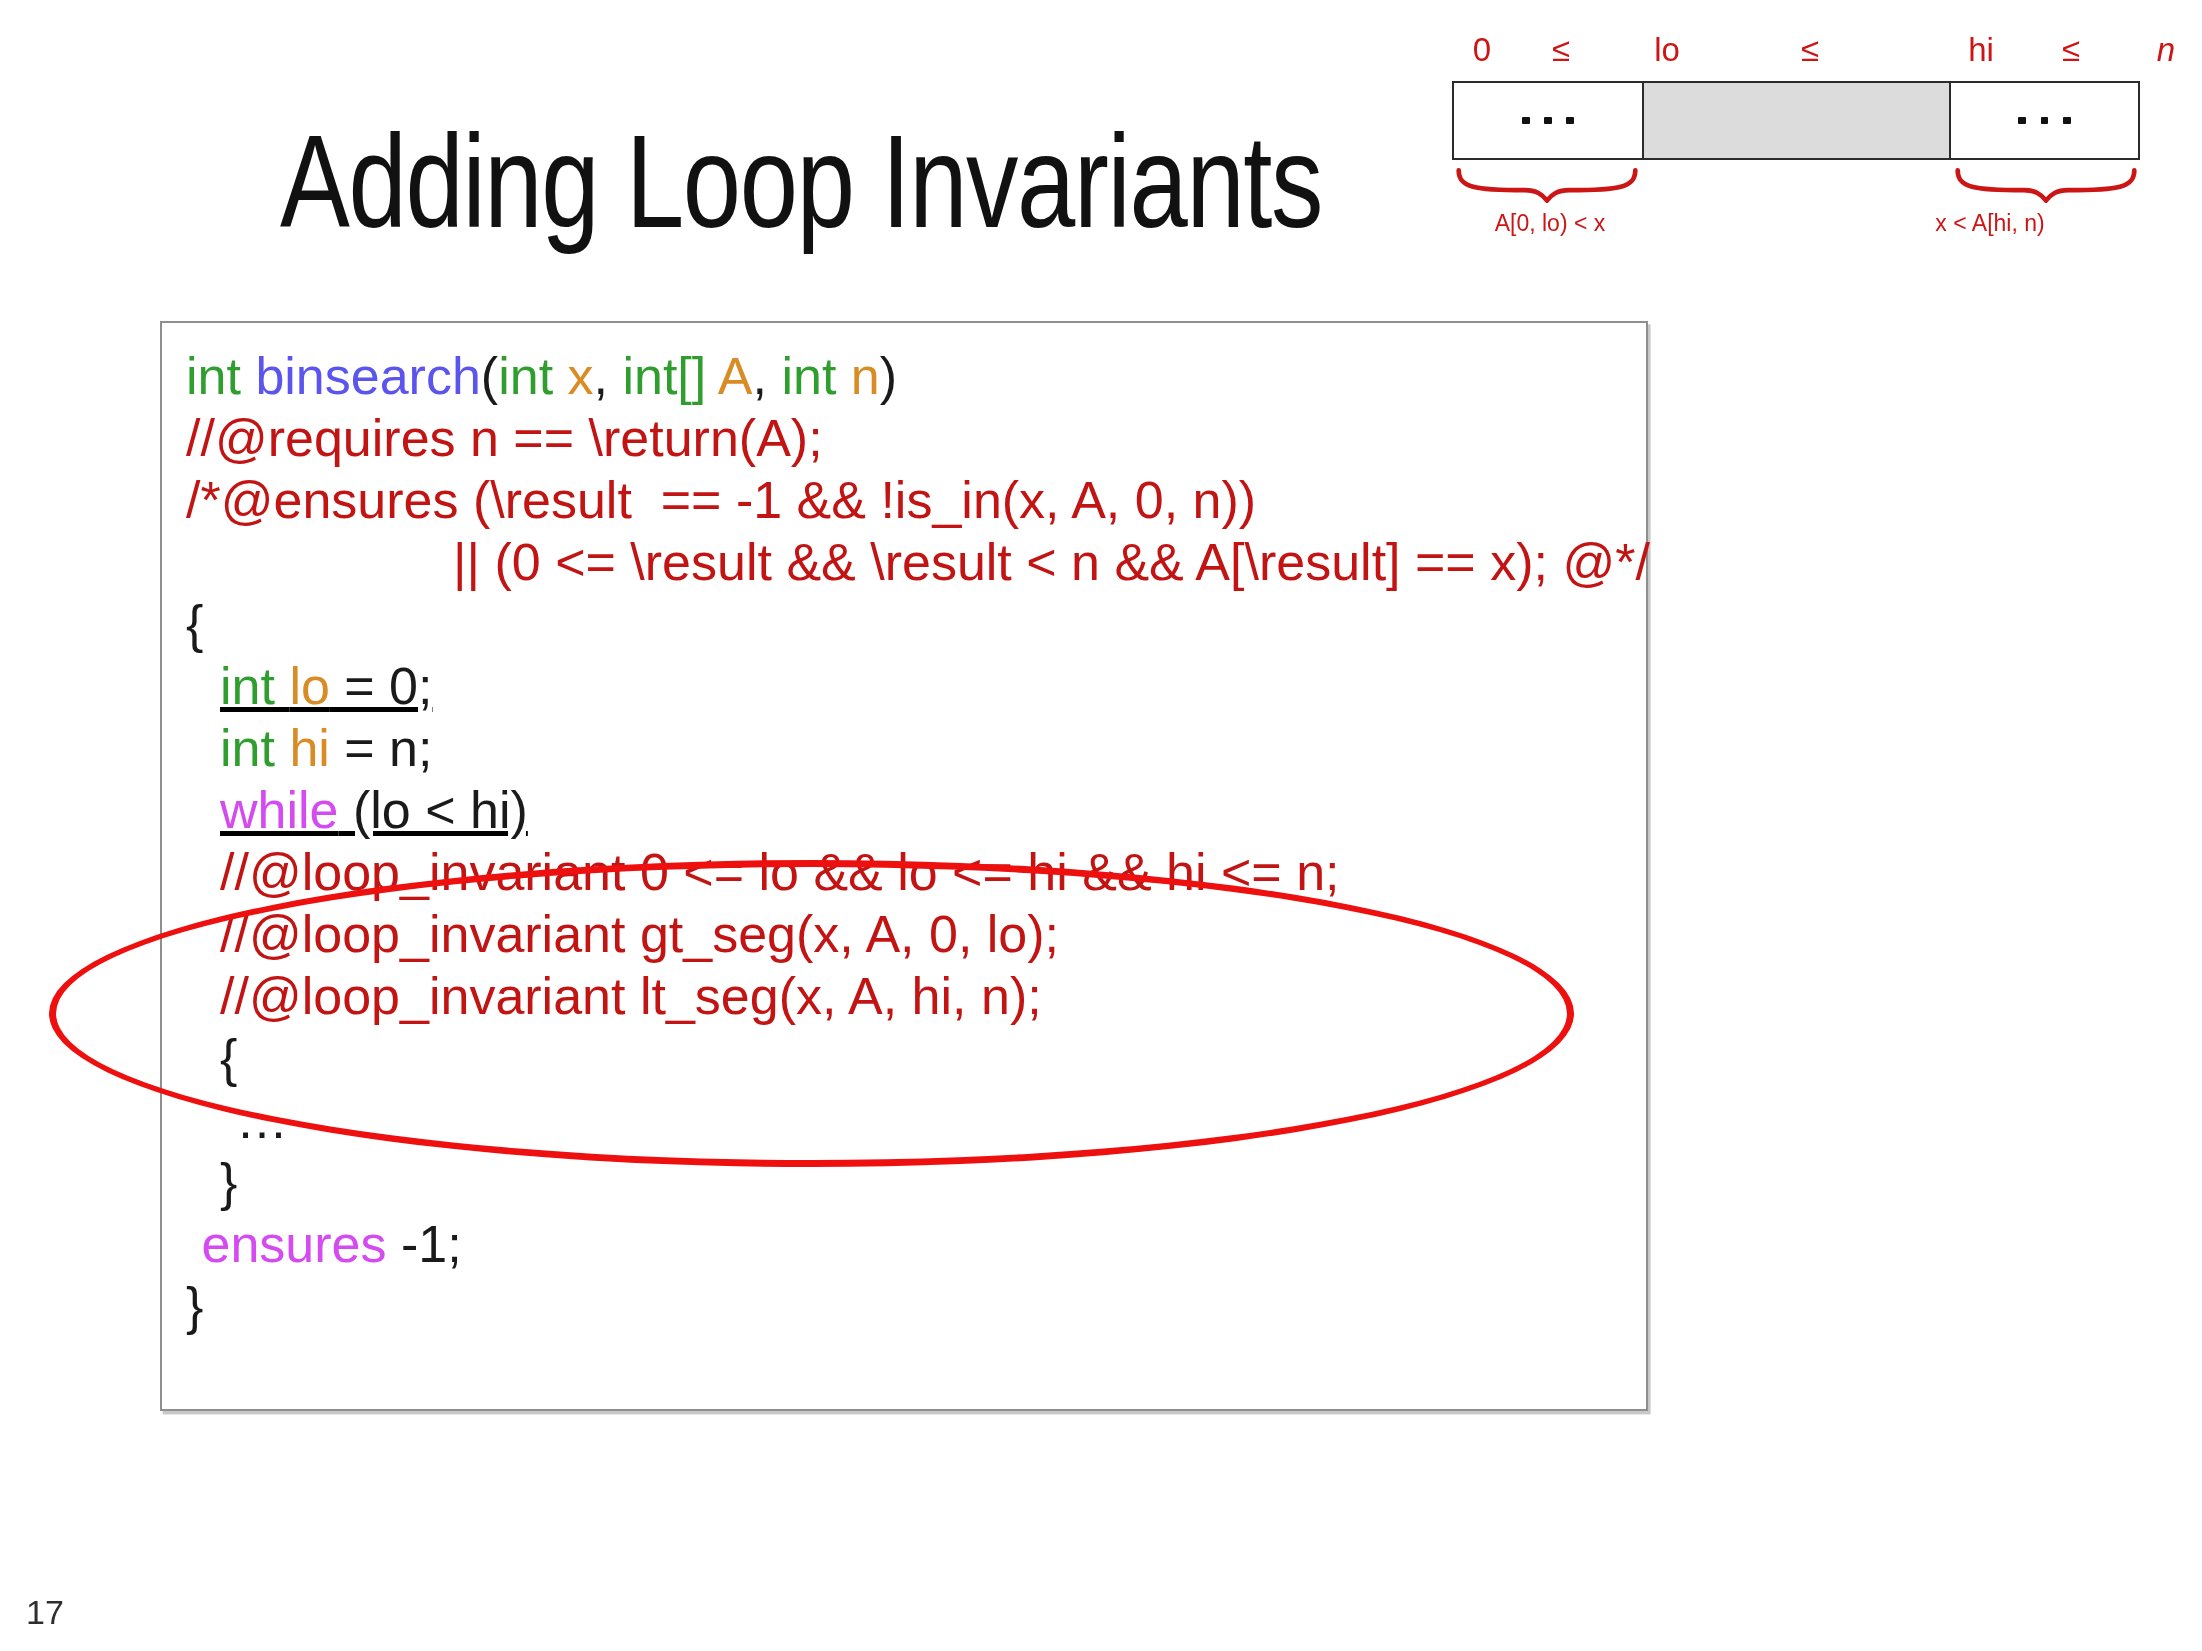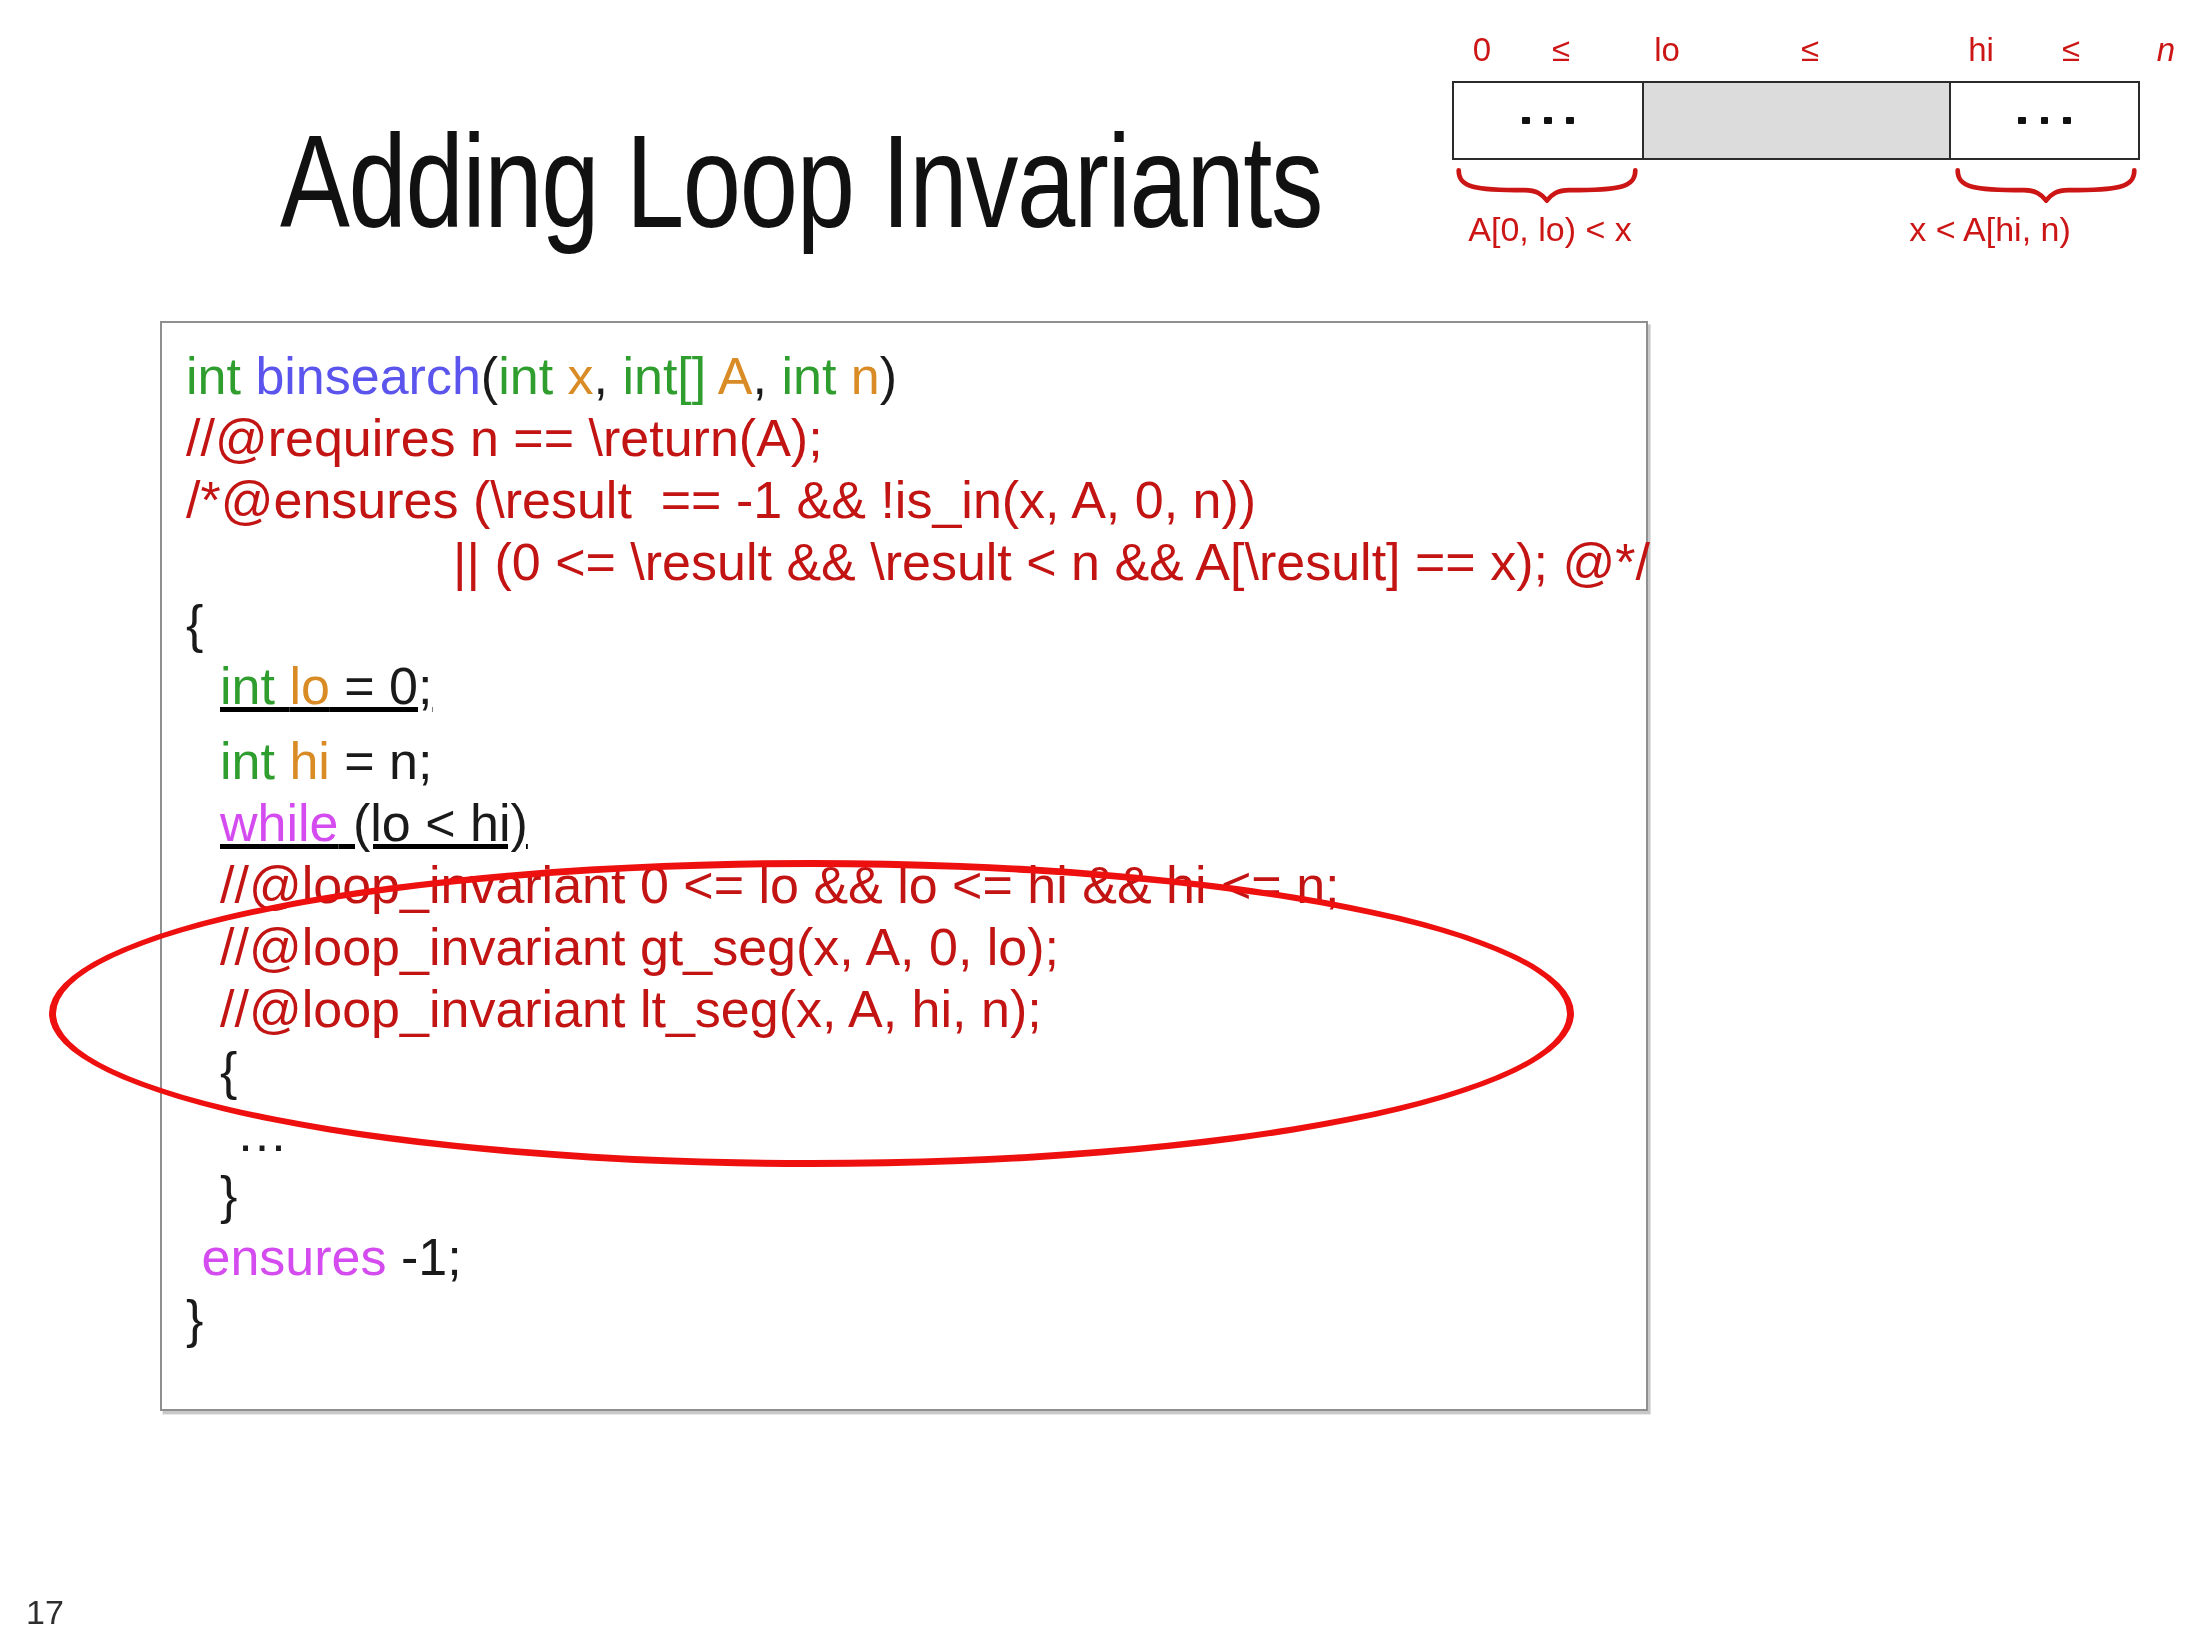--- a/index.html
+++ b/index.html
@@ -37,21 +37,21 @@
   .seg:nth-child(1){width:188px;background:#ffffff;}
   .seg:nth-child(2){width:309px;background:#dcdcdc;border-left:2.6px solid #2b2b2b;border-right:2.6px solid #2b2b2b;}
   .seg:nth-child(3){flex:1;background:#ffffff;}
   .dots{position:absolute;inset:0;display:flex;align-items:center;justify-content:center;gap:14.6px;}
   .dots i{display:block;width:7.7px;height:7.7px;background:#111;border-radius:0.9px;}
 
   .brace{position:absolute;top:167px;width:182px;height:36px;}
   #brace-left{left:1456px;}
   #brace-right{left:1955px;}
 
-  .dcaption{position:absolute;top:210px;font-size:34px;color:#cc1515;transform:translateX(-50%);white-space:nowrap;}
+  .dcaption{position:absolute;top:210px;font-size:23px;color:#cc1515;transform:translateX(-50%);white-space:nowrap;}
   #caption-left{left:1550px;}
   #caption-right{left:1990px;}
 
   
   #code-box{
     position:absolute;left:160px;top:321px;width:1488px;height:1090px;
     box-sizing:border-box;border:2.6px solid #8f8f8f;background:#fff;
     box-shadow:2.6px 3.4px 0 #c8c8c8;
   }
   #code-lines{position:absolute;left:186px;top:345px;}
@@ -112,21 +112,21 @@
   </div>
 
   <div id="code-box"></div>
   <div id="code-lines">
       <div class="code-line" style="padding-left: 0px;"><span style="color: rgb(47, 158, 47);">int </span><span style="color: rgb(91, 85, 238);">binsearch</span><span style="color: rgb(26, 26, 26);">(</span><span style="color: rgb(47, 158, 47);">int </span><span style="color: rgb(217, 140, 38);">x</span><span style="color: rgb(26, 26, 26);">, </span><span style="color: rgb(47, 158, 47);">int[] </span><span style="color: rgb(217, 140, 38);">A</span><span style="color: rgb(26, 26, 26);">, </span><span style="color: rgb(47, 158, 47);">int </span><span style="color: rgb(217, 140, 38);">n</span><span style="color: rgb(26, 26, 26);">)</span></div>
       <div class="code-line" style="padding-left: 0px;"><span style="color: rgb(195, 20, 20);">//@requires n == \return(A);</span></div>
       <div class="code-line" style="padding-left: 0px;"><span style="color: rgb(195, 20, 20);">/*@ensures (\result  == -1 &amp;&amp; !is_in(x, A, 0, n))</span></div>
       <div class="code-line" style="padding-left: 267px;"><span style="color: rgb(195, 20, 20);">|| (0 &lt;= \result &amp;&amp; \result &lt; n &amp;&amp; A[\result] == x); @*/</span></div>
       <div class="code-line" style="padding-left: 0px;"><span style="color: rgb(26, 26, 26);">{</span></div>
       <div class="code-line" style="padding-left: 34px; text-decoration: underline;"><span style="color: rgb(47, 158, 47);">int </span><span style="color: rgb(217, 140, 38);">lo</span><span style="color: rgb(26, 26, 26);"> = 0;</span></div>
-      <div class="code-line" style="padding-left: 34px; margin-top: 13px;"><span style="color: rgb(47, 158, 47);">int </span><span style="color: rgb(217, 140, 38);">hi</span><span style="color: rgb(26, 26, 26);"> = n;</span></div>
+      <div class="code-line" style="padding-left: 34px;"><span style="color: rgb(47, 158, 47);">int </span><span style="color: rgb(217, 140, 38);">hi</span><span style="color: rgb(26, 26, 26);"> = n;</span></div>
       <div class="code-line" style="padding-left: 34px; text-decoration: underline;"><span style="color: rgb(212, 75, 240);">while</span><span style="color: rgb(26, 26, 26);"> (lo &lt; hi)</span></div>
       <div class="code-line" style="padding-left: 34px;"><span style="color: rgb(195, 20, 20);">//@loop_invariant 0 &lt;= lo &amp;&amp; lo &lt;= hi &amp;&amp; hi &lt;= n;</span></div>
       <div class="code-line" style="padding-left: 34px;"><span style="color: rgb(195, 20, 20);">//@loop_invariant gt_seg(x, A, 0, lo);</span></div>
       <div class="code-line" style="padding-left: 34px;"><span style="color: rgb(195, 20, 20);">//@loop_invariant lt_seg(x, A, hi, n);</span></div>
       <div class="code-line" style="padding-left: 34px;"><span style="color: rgb(26, 26, 26);">{</span></div>
       <div class="code-line" style="padding-left: 50px;"><span style="color: rgb(26, 26, 26);">…</span></div>
       <div class="code-line" style="padding-left: 34px;"><span style="color: rgb(26, 26, 26);">}</span></div>
       <div class="code-line" style="padding-left: 15.5px;"><span style="color: rgb(212, 75, 240);">ensures</span><span style="color: rgb(26, 26, 26);"> -1;</span></div>
       <div class="code-line" style="padding-left: 0px;"><span style="color: rgb(26, 26, 26);">}</span></div>
     </div>

